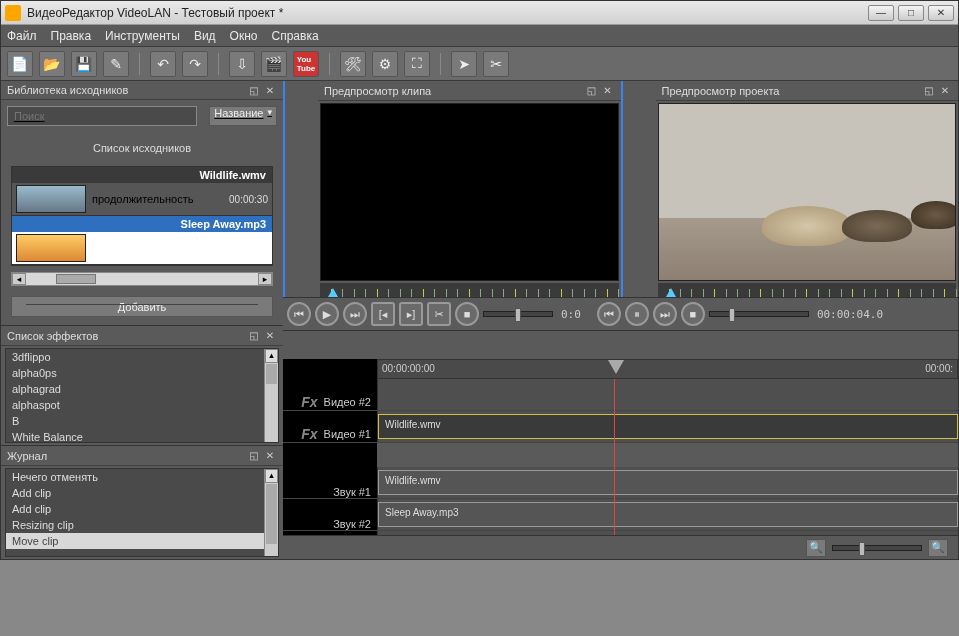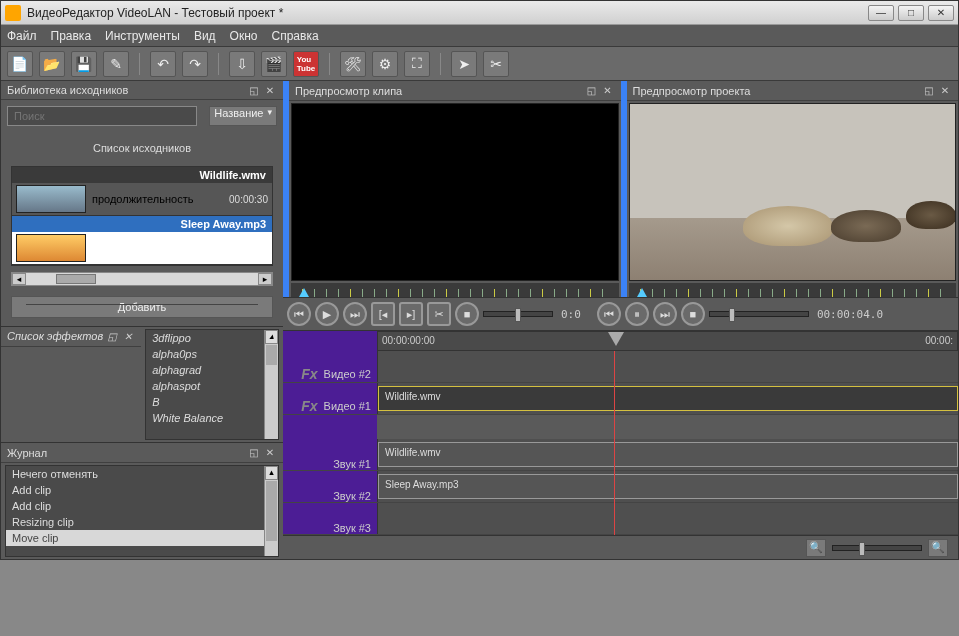--- a/index.html
+++ b/index.html
@@ -13,60 +13,60 @@
 .menubar { height: 22px; background: #5a5a5a; display: flex; align-items: center; padding: 0 6px; gap: 14px; border-bottom: 1px solid #3a3a3a; }
 .menubar span { color: #e8e8e8; font-size: 12px; cursor: pointer; }
 .toolbar { height: 34px; background: #6a6a6a; display: flex; align-items: center; padding: 0 6px; gap: 6px; border-bottom: 1px solid #3a3a3a; }
 .tbtn { width: 26px; height: 26px; background: #7a7a7a; border: 1px solid #555; border-radius: 2px; display: flex; align-items: center; justify-content: center; color: #eee; cursor: pointer; font-size: 14px; }
 .tsep { width: 1px; height: 22px; background: #888; margin: 0 4px; }
 .content { flex: 1; display: flex; min-height: 0; }
 .leftcol { width: 282px; display: flex; flex-direction: column; background: #5a5a5a; }
 .panel-header { height: 20px; background: #5a5a5a; border-bottom: 1px solid #3f3f3f; display: flex; align-items: center; padding: 0 6px; color: #ddd; font-size: 11px; }
 .panel-header .spacer { flex: 1; }
 .panel-header .pbtn { width: 14px; height: 14px; color: #ccc; cursor: pointer; display: flex; align-items: center; justify-content: center; font-size: 10px; margin-left: 2px; }
-.search-row { display: flex; gap: 12px; padding: 6px; align-items: center; }
+.search-row { display: flex; gap: 12px; padding: 6px; align-items: center; text-decoration: underline; }
 .search-input { flex: 1; height: 20px; background: #4a4a4a; border: 1px solid #888; color: #ccc; padding: 0 6px; }
 .combo { height: 20px; background: #7a7a7a; border: 1px solid #555; color: #eee; padding: 0 4px; display: flex; align-items: flex-start; gap: 4px; cursor: pointer; }
 .combo::after { content: '▾'; font-size: 9px; }
 .media-caption { text-align: center; color: #ddd; padding: 10px 0 6px; }
 .media-box { border: 1px solid #333; margin: 6px 10px; background: #4a4a4a; }
 .media-item { border-bottom: 1px solid #333; }
 .media-title { background: #3a3a3a; color: #fff; font-weight: bold; text-align: right; padding: 2px 6px; }
 .media-title.selected { background: #2f6fbf; }
 .media-body { display: flex; align-items: center; gap: 6px; padding: 2px 4px; background: #565656; }
 .thumb { width: 70px; height: 28px; background: linear-gradient(#9bc,#678); border: 1px solid #222; }
 .duration { color: #ddd; margin-left: auto; font-size: 10px; }
 .scrollbar-h { height: 14px; background: #d8d8d8; border: 1px solid #888; margin: 0 10px 6px; display: flex; }
 .scrollbar-h .arrow { width: 14px; background: #ccc; border: 1px solid #888; text-align: center; font-size: 9px; cursor: pointer; }
 .scrollbar-h .track { flex: 1; position: relative; }
 .scrollbar-h .thumb2 { position: absolute; left: 30px; top: 1px; width: 40px; height: 10px; background: #aaa; border: 1px solid #777; }
 .add-btn { margin: 4px 10px 8px; height: 22px; background: #7a7a7a; border: 1px solid #555; color: #eee; display: flex; align-items: center; justify-content: center; cursor: pointer; }
-.effects-panel { height: 120px; display: flex; flex-direction: row; border-top: 1px solid #333; font-style: italic; }
+.effects-panel { height: 120px; display: flex; flex-direction: column; border-top: 1px solid #333; }
 .list { flex: 1; background: #4a4a4a; border: 1px solid #333; margin: 2px 4px; overflow: hidden; position: relative; }
 .list-item { padding: 2px 6px; color: #ddd; cursor: pointer; }
 .list-item.selected { background: #d8d8d8; color: #444; }
 .vscroll { position: absolute; right: 0; top: 0; bottom: 0; width: 14px; background: #ccc; border-left: 1px solid #888; }
 .vscroll .arrow { height: 14px; background: #ddd; border: 1px solid #888; text-align: center; font-size: 9px; cursor: pointer; }
 .vscroll .thumb3 { height: 20px; background: #aaa; margin: 1px; }
 .journal-panel { height: 120px; display: flex; flex-direction: column; border-top: 1px solid #333; }
 .rightcol { flex: 1; display: flex; flex-direction: column; background: #5a5a5a; min-width: 0; }
 .preview-row { display: flex; height: 216px; }
-.preview-panel { flex: 1; display: flex; flex-direction: column; border-left: 6px solid #3b82f6; min-width: 0; }
+.preview-panel { flex: 1; display: flex; flex-direction: column; border-left: 2px solid #3b82f6; min-width: 0; padding-left: 33px; }
 .preview-body { flex: 1; background: #000; border: 1px solid #222; margin: 2px; position: relative; overflow: hidden; }
 .preview-body.seals { background: linear-gradient(#c7c3bb 0%, #c7c3bb 65%, #a59a8c 65%, #8d8072 100%); }
 .seal { position: absolute; border-radius: 50% 50% 40% 40%; background: radial-gradient(#d4c7a8,#a89370); }
 .ruler-strip { height: 14px; background: #3a3a3a; margin: 0 2px; position: relative; display: flex; align-items: flex-end; }
 .ruler-strip .tick { width: 1px; height: 8px; background: #8a8; margin-left: 11px; }
 .ruler-strip .marker { position: absolute; left: 8px; bottom: 0; width: 0; height: 0; border-left: 5px solid transparent; border-right: 5px solid transparent; border-bottom: 9px solid #5cf; }
 .controls-row { height: 34px; display: flex; align-items: center; padding: 0 4px; gap: 4px; border-top: 1px solid #333; border-bottom: 1px solid #333; }
 .cbtn { width: 24px; height: 24px; border-radius: 50%; background: #6a6a6a; border: 2px solid #999; display: flex; align-items: center; justify-content: center; color: #ddd; cursor: pointer; font-size: 11px; }
 .slider { width: 70px; height: 6px; background: #444; border: 1px solid #222; position: relative; }
 .slider .knob { position: absolute; top: -4px; left: 45%; width: 6px; height: 14px; background: #bbb; border: 1px solid #555; }
 .timecode { color: #ccc; font-family: monospace; font-size: 11px; margin-left: 4px; }
-.timeline { flex: 1; display: flex; flex-direction: column; background: #4c1d95; position: relative; min-height: 0; }
+.timeline { flex: 1; display: flex; flex-direction: column; background: #000000; position: relative; min-height: 0; margin-top: 28px; }
 .tl-ruler { height: 20px; margin-left: 94px; background: #4a4a4a; border: 1px solid #333; position: relative; }
 .tl-ruler .playhead { position: absolute; top: 0; left: 230px; width: 0; height: 0; border-left: 8px solid transparent; border-right: 8px solid transparent; border-top: 14px solid #aaa; }
 .tl-time-label { position: absolute; top: 3px; color: #ccc; font-size: 10px; }
 .tl-body { flex: 1; position: relative; overflow: hidden; }
 .playhead-line { position: absolute; top: 0; bottom: 0; left: 331px; width: 1px; background: #d44; z-index: 5; }
 .track { height: 32px; display: flex; align-items: flex-end; border-bottom: 1px solid #444; }
 .track.spacer-track { height: 24px; border-bottom: none; }
 .track-head { width: 94px; display: flex; align-items: center; justify-content: flex-end; padding-right: 6px; gap: 6px; color: #ccc; font-size: 10px; }
 .fx { font-style: italic; font-weight: bold; color: #888; font-size: 14px; }
 .track-lane { flex: 1; height: 100%; background: #4f4f4f; border-left: 1px solid #333; position: relative; }

